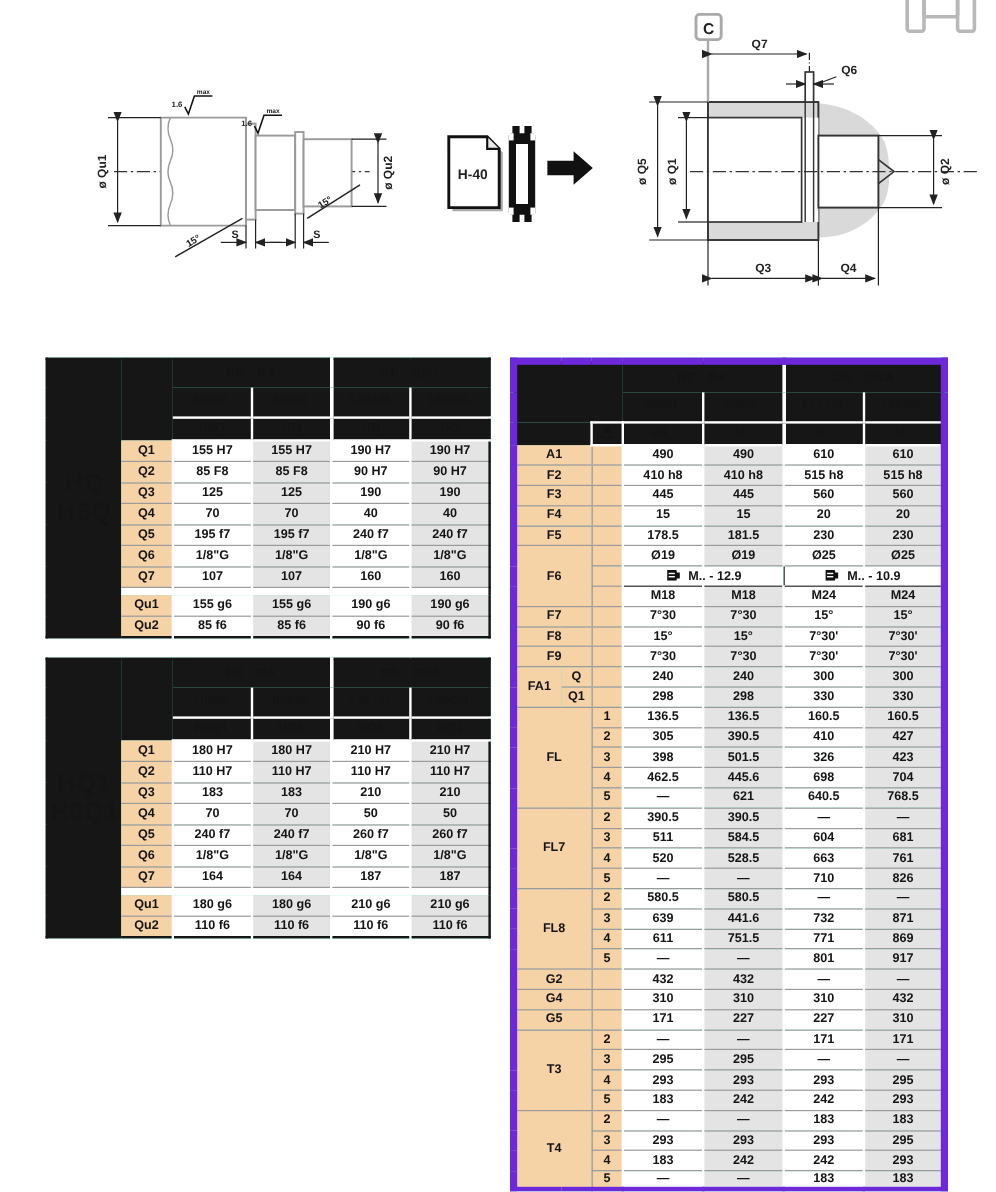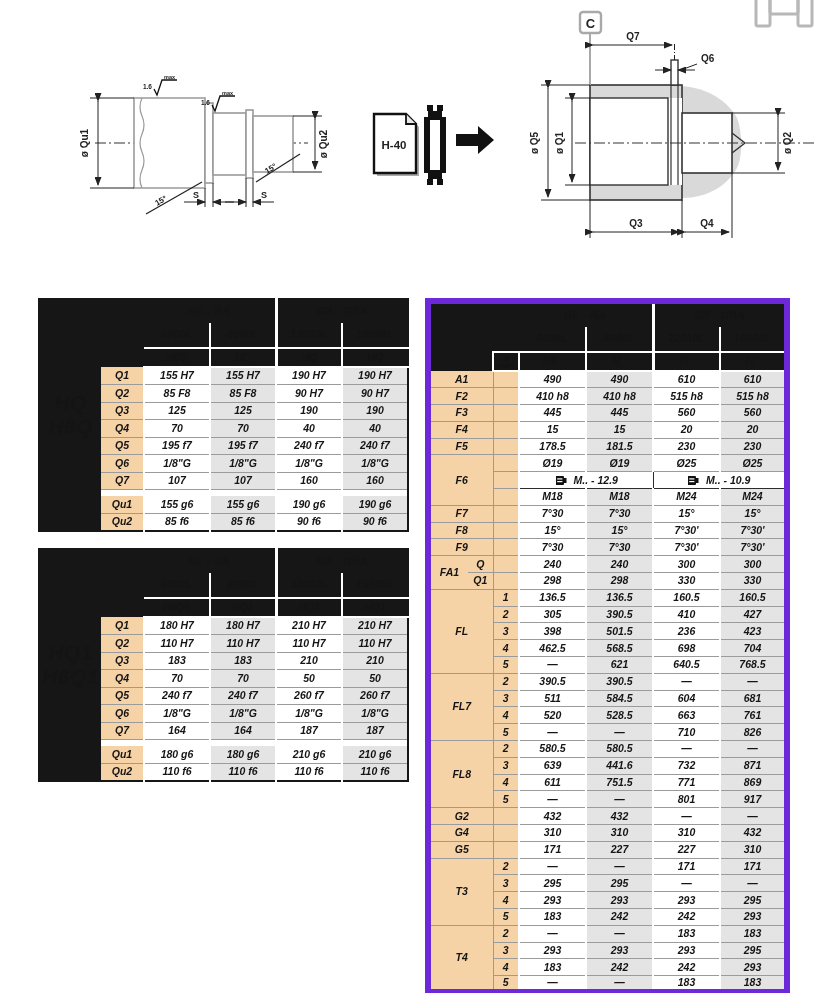--- a/index.html
+++ b/index.html
@@ -1,20 +1,20 @@
 <!DOCTYPE html>
 <html><head>
 <meta charset="utf-8">
 <style>
   html,body{margin:0;padding:0;background:#fff;}
   #sheet{position:relative;width:830px;height:993px;background:#fff;overflow:hidden;
          font-family:"Liberation Sans",sans-serif;}
 
   
-  table.spec{position:absolute;border-collapse:collapse;table-layout:fixed;background:#5eead4;font-style:italic;}
+  table.spec{position:absolute;border-collapse:collapse;table-layout:fixed;background:#5eead4;}
   table.spec td{padding:0;text-align:center;vertical-align:middle;font-weight:bold;
                 color:#141414;font-size:10.5px;line-height:1.05;}
   table.left{border:2px solid #161616;}
   table.main{border:6px solid #6d28d9;}
 
   
   .blk,.blk2{background:#161616;}
   .side{background:#161616;color:#fff;}
   .side div{font-size:21px;letter-spacing:.5px;line-height:1.15;}
   .gh{background:#161616;color:#fff;font-size:13px;letter-spacing:.4px;}
@@ -572,27 +572,27 @@
           <td class="stage">2</td>
           <td class="d cb">305</td>
           <td class="d ca">390.5</td>
           <td class="d cb">410</td>
           <td class="d ca">427</td>
         </tr>
         <tr class="r">
           <td class="stage">3</td>
           <td class="d cb">398</td>
           <td class="d ca">501.5</td>
-          <td class="d cb">236</td>
+          <td class="d cb">326</td>
           <td class="d ca">423</td>
         </tr>
         <tr class="r">
           <td class="stage">4</td>
           <td class="d cb">462.5</td>
-          <td class="d ca">568.5</td>
+          <td class="d ca">445.6</td>
           <td class="d cb">698</td>
           <td class="d ca">704</td>
         </tr>
         <tr class="r">
           <td class="stage">5</td>
           <td class="d cb">—</td>
           <td class="d ca">621</td>
           <td class="d cb">640.5</td>
           <td class="d ca">768.5</td>
         </tr>

